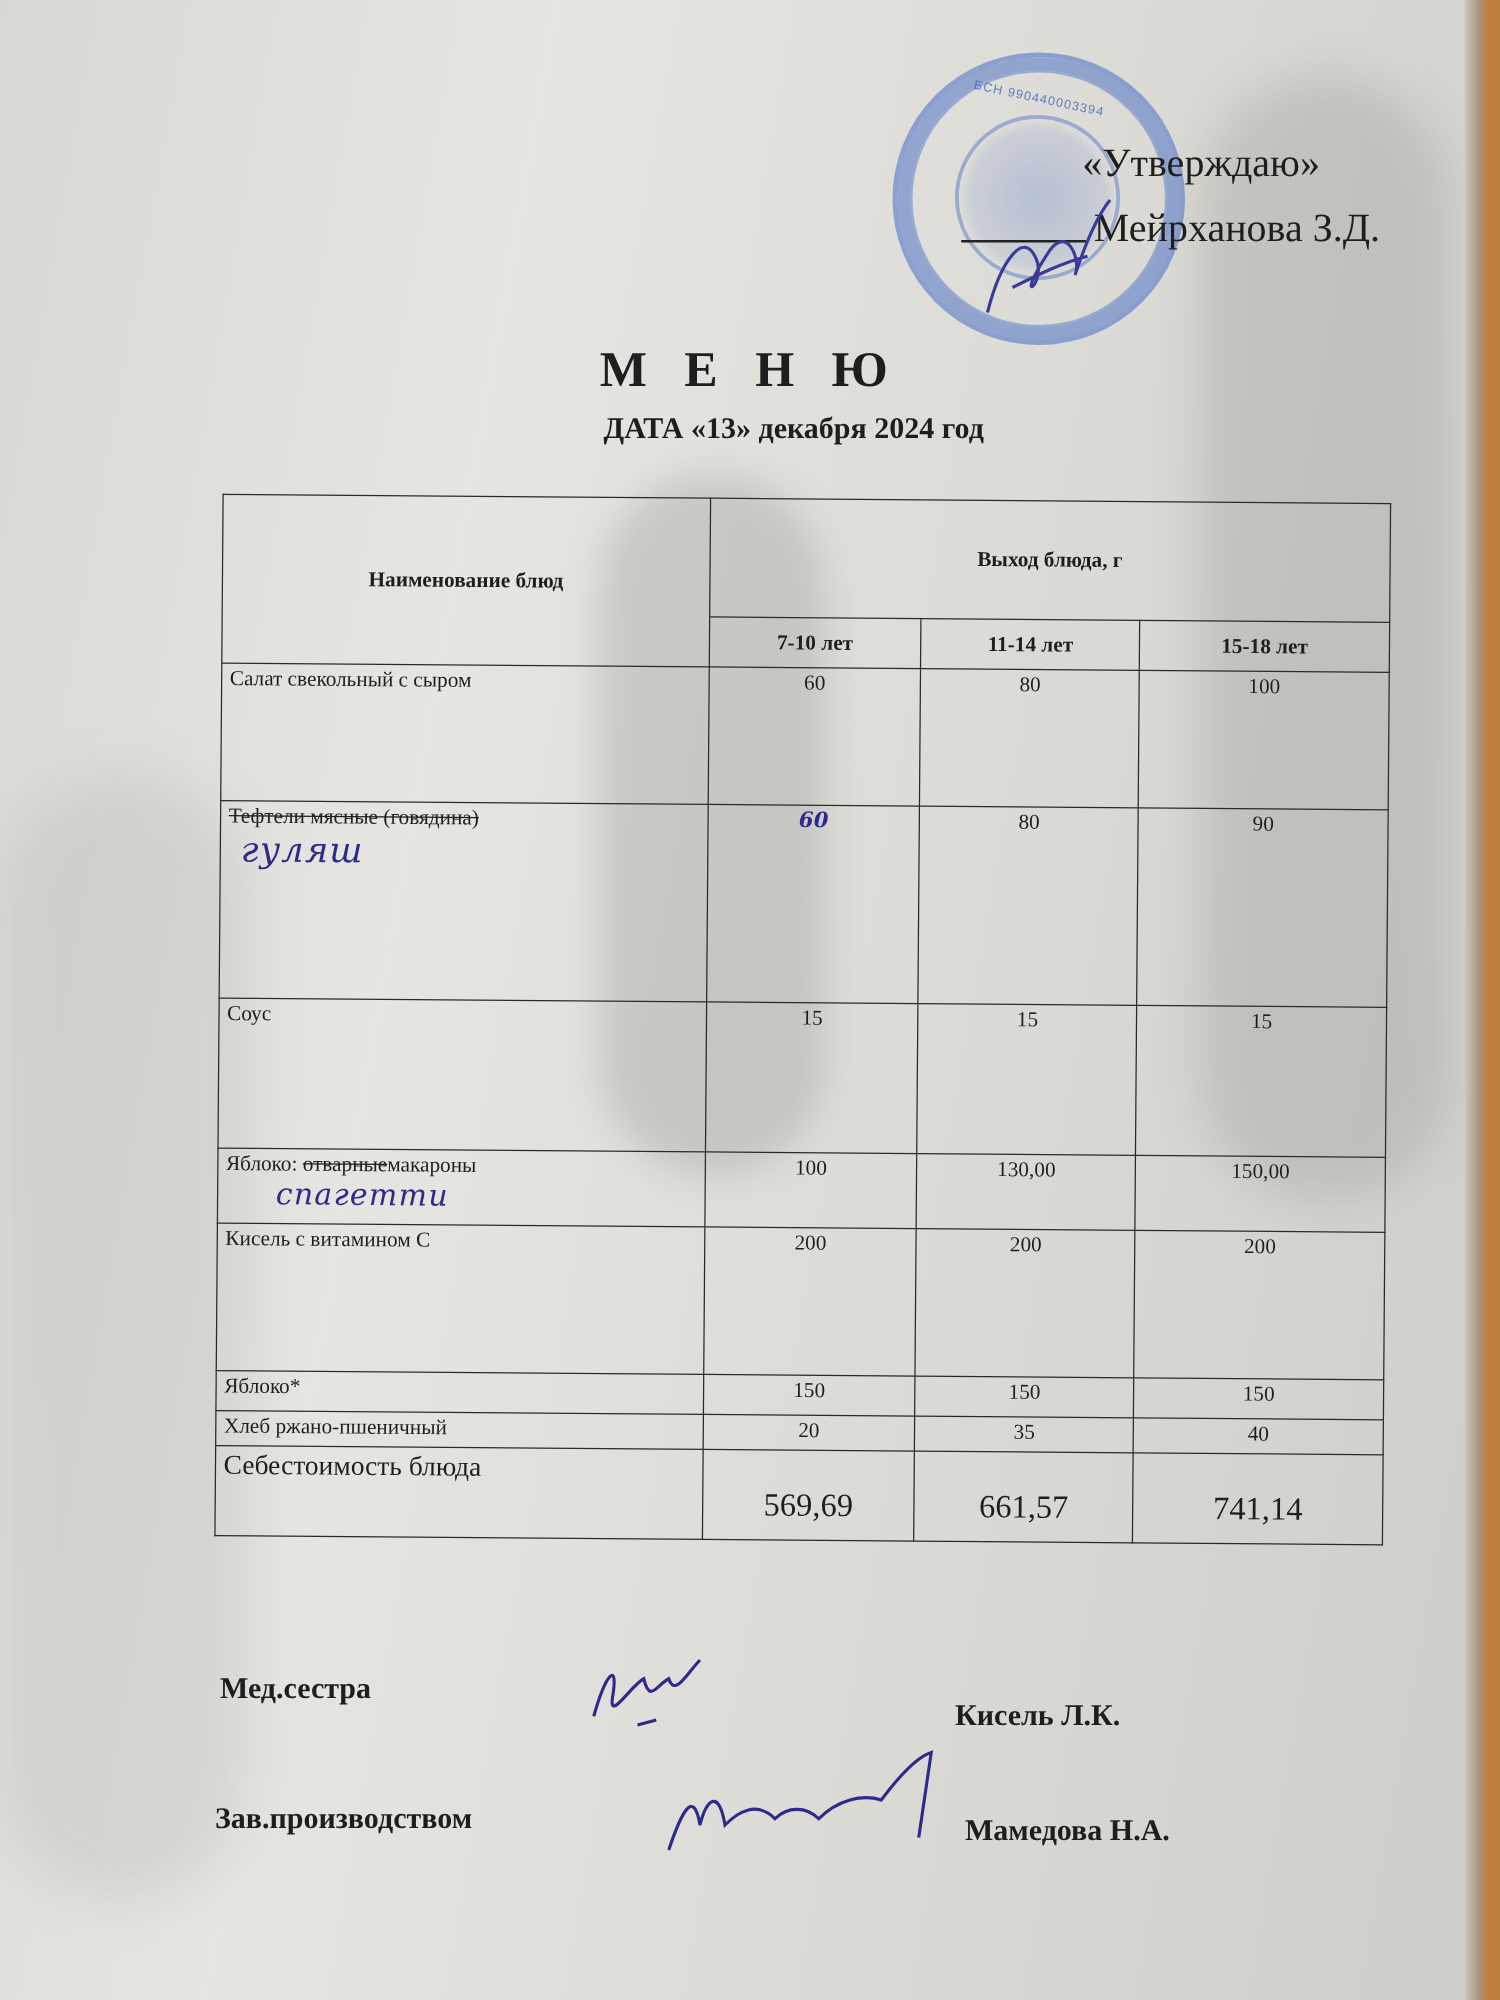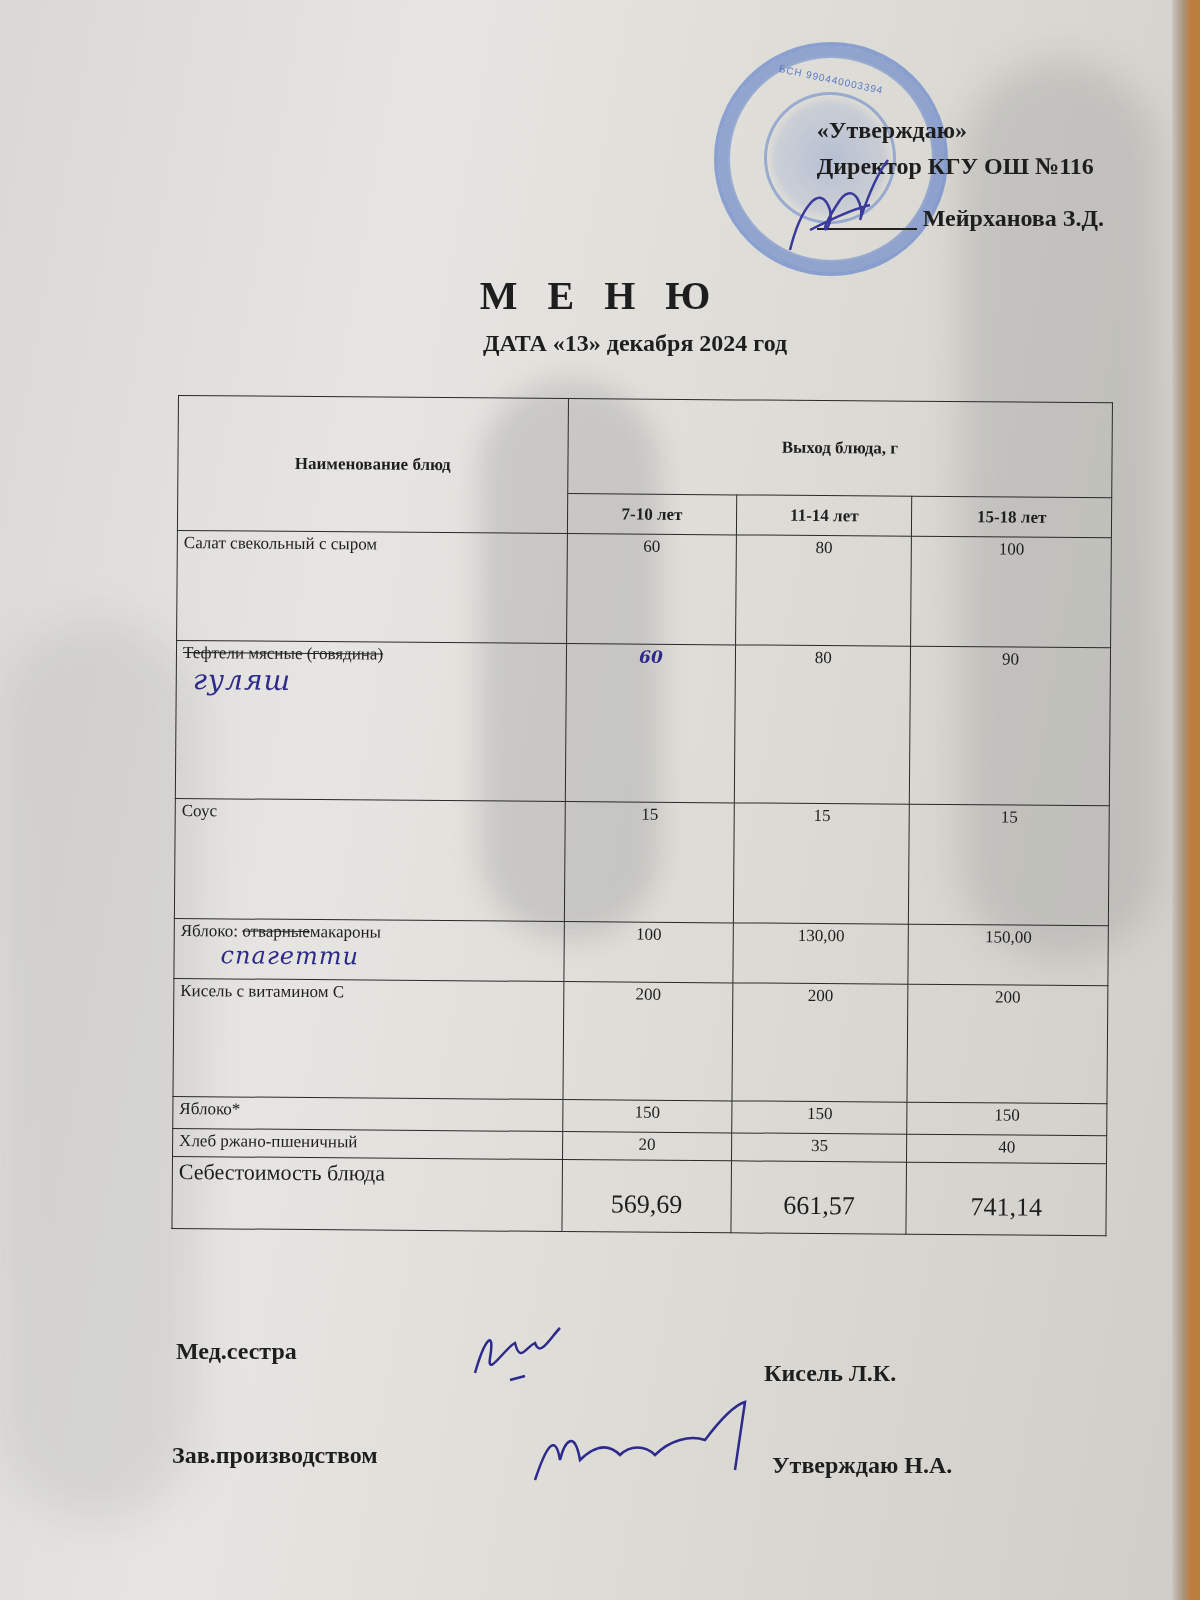--- a/index.html
+++ b/index.html
@@ -26,21 +26,21 @@
   .stamp-inner {
     position:absolute; left:46px; top:46px; width:126px; height:126px; border-radius:50%;
     border:3px solid rgba(70,110,200,0.45);
     background: radial-gradient(circle, rgba(70,110,200,0.25) 0%, rgba(70,110,200,0.12) 60%, transparent 70%);
   }
   .stamp-text {
     position:absolute; left:60px; top:28px; font-family:"Liberation Sans", sans-serif;
     font-size:10px; color:rgba(60,100,190,0.8); transform:rotate(12deg); letter-spacing:1px;
   }
 
-  .approve { position:absolute; right:96px; top:112px; font-weight:bold; font-size:24px; line-height:36px; }
+  .approve { position:absolute; right:96px; top:112px; text-align:right; font-weight:normal; font-size:32px; line-height:36px; }
   .approve .l1 { margin-right:48px; }
   .approve .l3 { margin-top:16px; display:flex; align-items:flex-end; justify-content:flex-end; }
   .approve .line { width:100px; border-bottom:2px solid #222; margin-right:6px; margin-bottom:6px; }
 
   .sig-svg { position:absolute; }
 
   .title { position:absolute; left:0; width:1200px; top:252px; text-align:center; font-size:40px; font-weight:bold; letter-spacing:10px;margin-top:20px; }
   .date { position:absolute; left:0; width:1270px; top:330px; text-align:center; font-size:24px; font-weight:bold; }
 
   table.menu {
@@ -68,21 +68,20 @@
 <div class="shadow3"></div>
 <div class="paper-edge"></div>
 
 <div class="stamp">
   <div class="stamp-inner"></div>
   <div class="stamp-text">БСН 990440003394</div>
 </div>
 
 <div class="approve">
   <div class="l1">«Утверждаю»</div>
-  <div class="l2">Директор КГУ ОШ  №116</div>
   <div class="l3">
       <span class="line"></span>
       <span>Мейрханова З.Д.</span>
     </div>
 </div>
 
 <svg class="sig-svg" style="left:770px;top:150px" width="130" height="110">
   <path d="M20 100 C30 60, 50 30, 60 60 C65 80, 40 95, 70 50 C85 30, 95 60, 90 70 C100 40, 110 20, 118 10 M40 80 C60 70, 80 60, 100 55" stroke="#3a3a9a" stroke-width="2.5" fill="none"></path>
 </svg>
 
@@ -166,13 +165,13 @@
 <div class="sig-block" style="left:176px;top:1338px">Мед.сестра</div>
 <svg class="sig-svg" style="left:465px;top:1318px" width="120" height="70">
   <path d="M10 55 C20 20, 30 10, 25 40 C22 60, 40 30, 50 25 C55 45, 60 30, 70 25 C75 40, 85 20, 95 10 M45 62 L60 58" stroke="#2d2a8c" stroke-width="2.5" fill="none"></path>
 </svg>
 <div class="sig-block" style="left:764px;top:1360px">Кисель Л.К.</div>
 
 <div class="sig-block" style="left:172px;top:1442px">Зав.производством</div>
 <svg class="sig-svg" style="left:530px;top:1400px" width="240" height="90">
   <path d="M5 80 C15 50, 25 30, 30 60 C35 40, 45 30, 50 60 C60 50, 75 40, 90 55 C100 45, 115 45, 125 55 C140 40, 160 35, 175 40 C190 20, 205 5, 215 2 L205 70" stroke="#2d2a8c" stroke-width="2.5" fill="none"></path>
 </svg>
-<div class="sig-block" style="left:772px;top:1452px">Утверждаю Н.А.</div>
+<div class="sig-block" style="left:772px;top:1452px">Мамедова Н.А.</div>
 
 </body></html>

